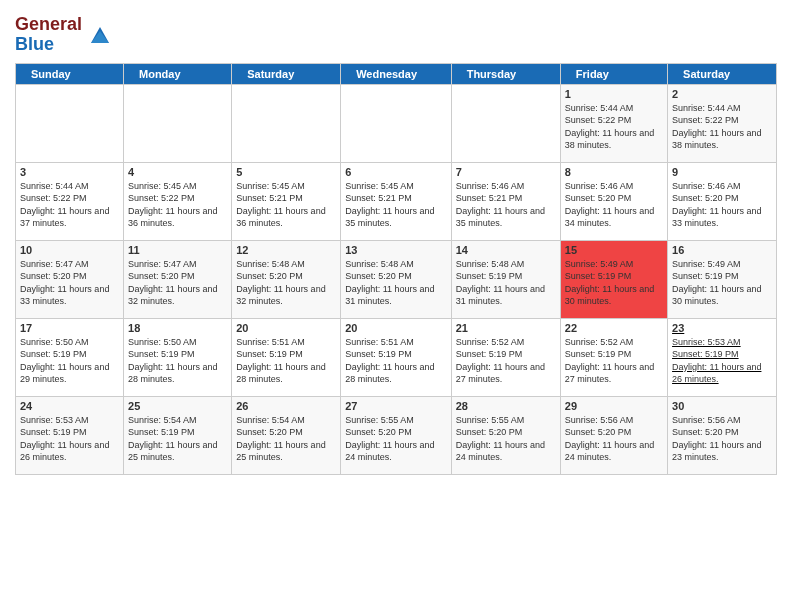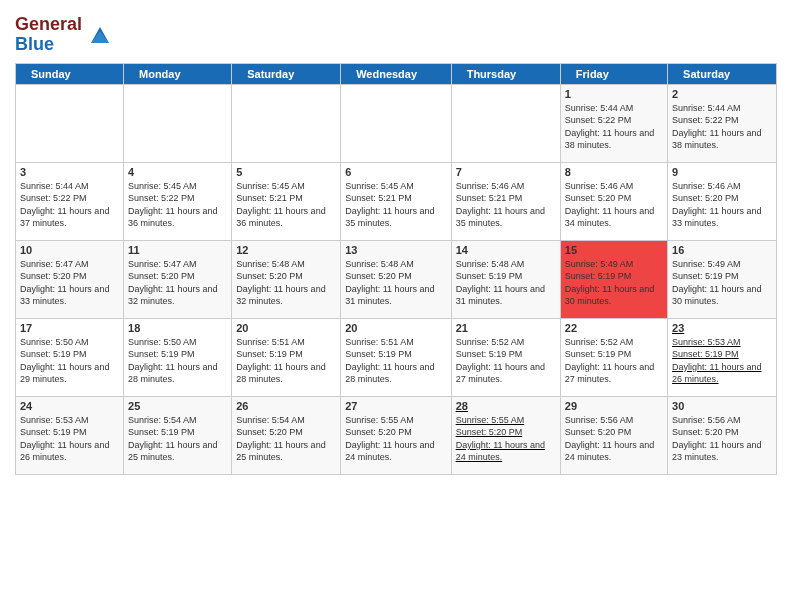--- a/index.html
+++ b/index.html
@@ -249,21 +249,21 @@
             <div class="day-info">Sunrise: 5:54 AM<br>Sunset: 5:19 PM<br>Daylight: 11 hours and 25 minutes.</div>
           </td>
           <td style="background: rgb(248, 248, 248);">
             <span class="day-number">26</span>
             <div class="day-info">Sunrise: 5:54 AM<br>Sunset: 5:20 PM<br>Daylight: 11 hours and 25 minutes.</div>
           </td>
           <td style="background: rgb(248, 248, 248);">
             <span class="day-number">27</span>
             <div class="day-info">Sunrise: 5:55 AM<br>Sunset: 5:20 PM<br>Daylight: 11 hours and 24 minutes.</div>
           </td>
-          <td style="background: rgb(248, 248, 248); text-decoration: underline;">
+          <td style="background: rgb(248, 248, 248);">
             <span class="day-number">28</span>
             <div class="day-info">Sunrise: 5:55 AM<br>Sunset: 5:20 PM<br>Daylight: 11 hours and 24 minutes.</div>
           </td>
           <td style="background: rgb(248, 248, 248);">
             <span class="day-number">29</span>
             <div class="day-info">Sunrise: 5:56 AM<br>Sunset: 5:20 PM<br>Daylight: 11 hours and 24 minutes.</div>
           </td>
           <td style="background: rgb(248, 248, 248);">
             <span class="day-number">30</span>
             <div class="day-info">Sunrise: 5:56 AM<br>Sunset: 5:20 PM<br>Daylight: 11 hours and 23 minutes.</div>

